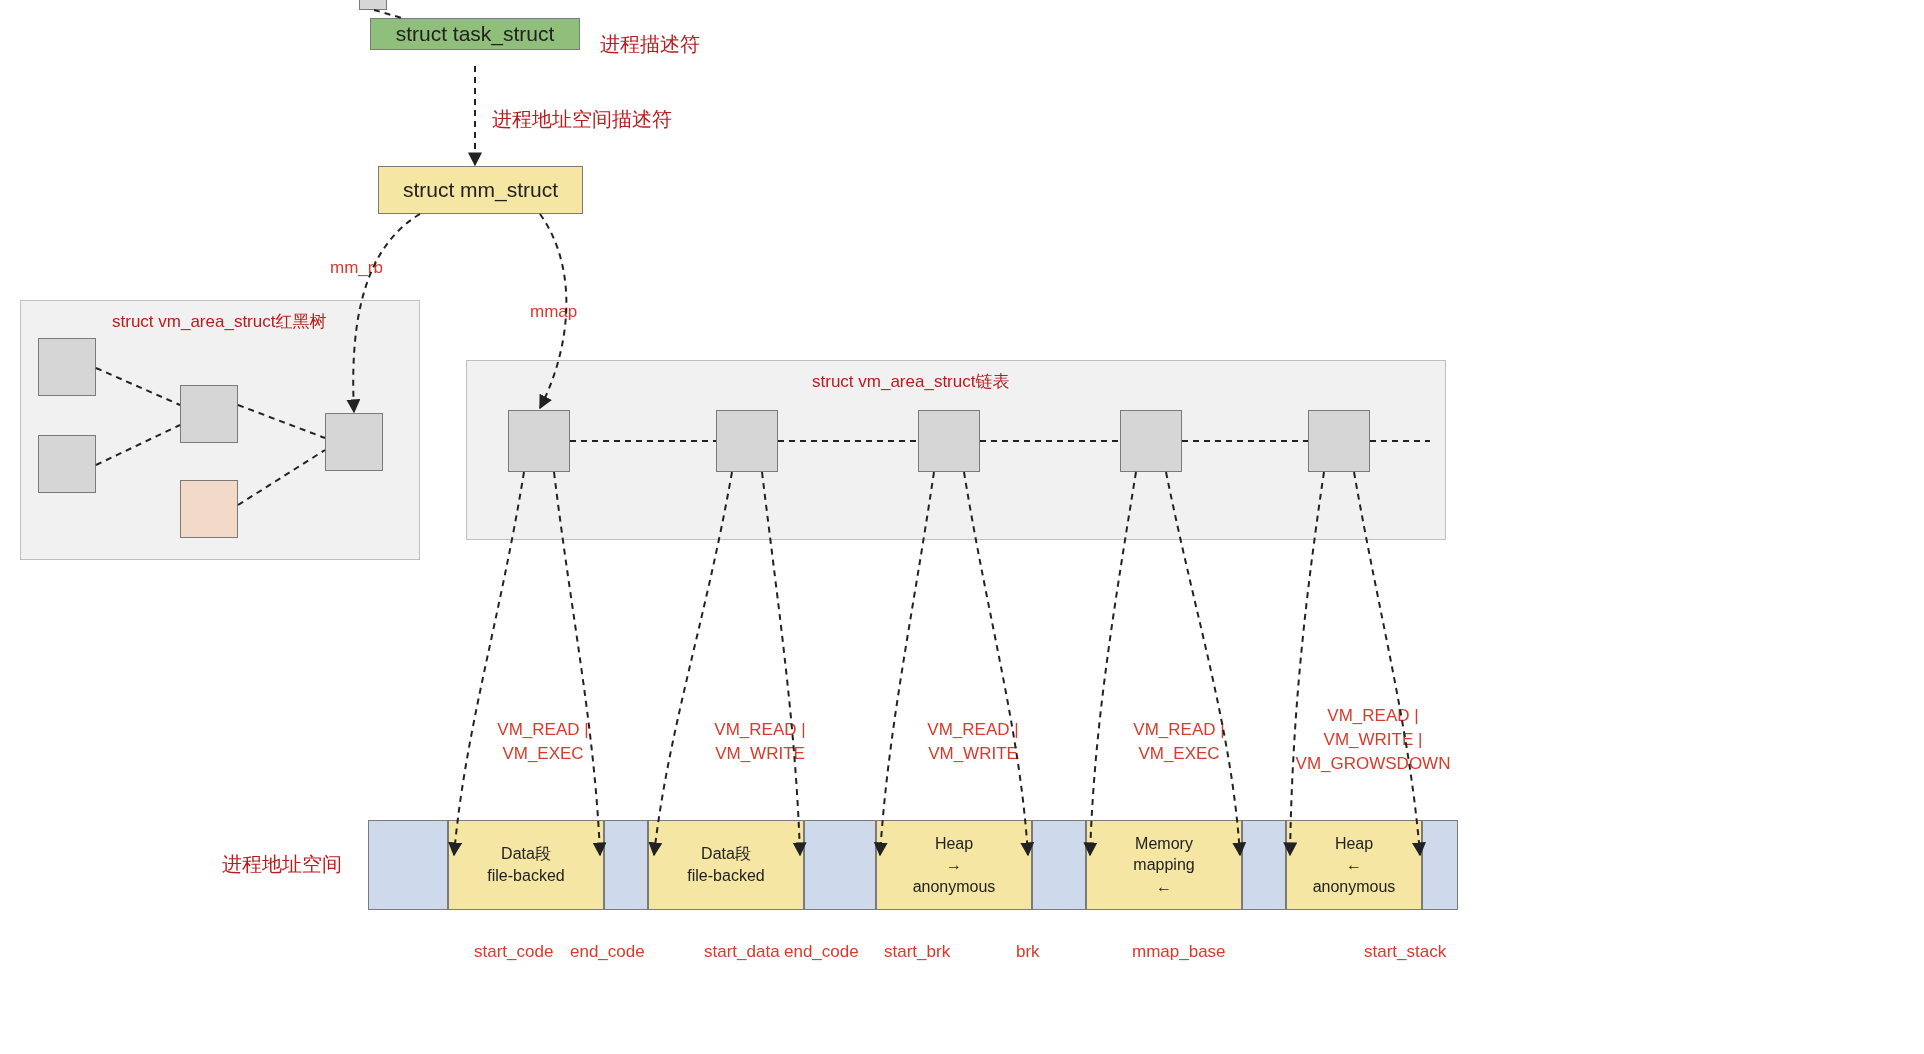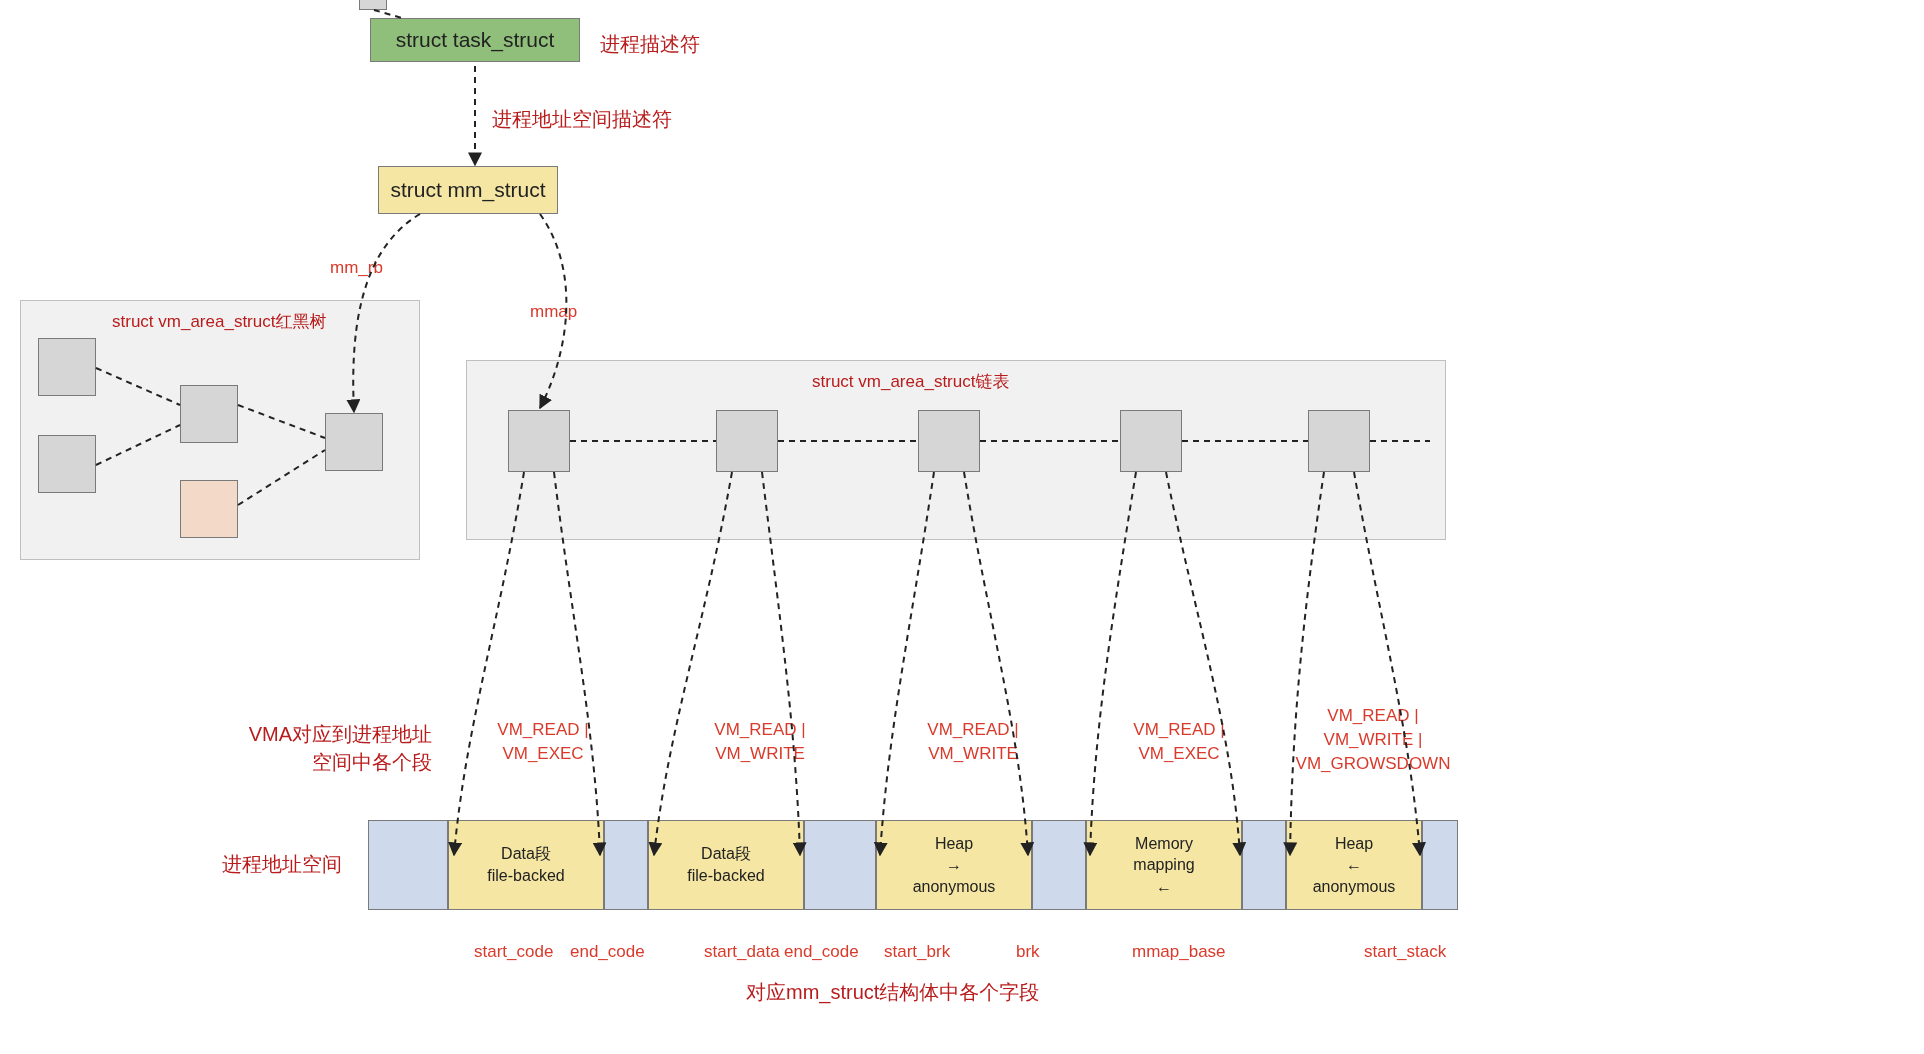--- a/index.html
+++ b/index.html
@@ -65,26 +65,26 @@
     font-family: "Segoe UI Symbol", sans-serif;
   }
 </style>
 </head>
 <body>
 
 <div class="canvas">
 
   <div class="box gray" style="left:359px; top:0px; width:28px; height:10px; border-top:none;"></div>
 
-  <div class="box green big" style="left:370px; top:18px; width:210px; height:44px; font-size:21px;">struct task_struct</div>
+  <div class="box green big" style="left:370px; top:18px; width:210px; height:32px; font-size:21px;">struct task_struct</div>
   <span class="label black mid" style="left:600px; top:30px;">进程描述符</span>
 
   <span class="label black mid" style="left:492px; top:105px;">进程地址空间描述符</span>
 
-  <div class="box yellow" style="left:378px; top:166px; width:180px; height:48px; font-size:21px;">struct mm_struct</div>
+  <div class="box yellow" style="left:378px; top:166px; width:205px; height:48px; font-size:21px;">struct mm_struct</div>
 
   <span class="label red small" style="left:330px; top:256px;">mm_rb</span>
   <span class="label red small" style="left:530px; top:288px;margin-top:12px;">mmap</span>
 
   <div class="region" style="left:20px; top:300px; width:400px; height:260px;"></div>
   <span class="label black small" style="left:112px; top:310px;">struct vm_area_struct红黑树</span>
 
   <div class="box gray" style="left:38px; top:338px; width:58px; height:58px;"></div>
   <div class="box gray" style="left:38px; top:435px; width:58px; height:58px;"></div>
   <div class="box gray" style="left:180px; top:385px; width:58px; height:58px;"></div>
@@ -93,22 +93,20 @@
 
   <div class="region" style="left:466px; top:360px; width:980px; height:180px;"></div>
   <span class="label black small" style="left:812px; top:370px;">struct vm_area_struct链表</span>
 
   <div class="box gray" style="left:508px; top:410px; width:62px; height:62px;"></div>
   <div class="box gray" style="left:716px; top:410px; width:62px; height:62px;"></div>
   <div class="box gray" style="left:918px; top:410px; width:62px; height:62px;"></div>
   <div class="box gray" style="left:1120px; top:410px; width:62px; height:62px;"></div>
   <div class="box gray" style="left:1308px; top:410px; width:62px; height:62px;"></div>
 
-  <span class="label black mid" style="left:232px; top:720px; text-align:right; width:200px;">VMA对应到进程地址
-空间中各个段</span>
   <span class="label black mid" style="left:222px; top:850px;">进程地址空间</span>
 
   <span class="label redc small" style="left:478px; top:718px; width:130px;">VM_READ |
 VM_EXEC</span>
   <span class="label redc small" style="left:695px; top:718px; width:130px;">VM_READ |
 VM_WRITE</span>
   <span class="label redc small" style="left:908px; top:718px; width:130px;">VM_READ |
 VM_WRITE</span>
   <span class="label redc small" style="left:1114px; top:718px; width:130px;">VM_READ |
 VM_EXEC</span>
@@ -162,21 +160,20 @@
 
   <span class="label red small" style="left:434px; top:940px;margin-left:40px;">start_code</span>
   <span class="label red small" style="left:570px; top:940px;">end_code</span>
   <span class="label red small" style="left:687px; top:940px;margin-left:17px;">start_data</span>
   <span class="label red small" style="left:784px; top:940px;">end_code</span>
   <span class="label red small" style="left:884px; top:940px;">start_brk</span>
   <span class="label red small" style="left:1016px; top:940px;text-align:center;">brk</span>
   <span class="label red small" style="left:1132px; top:940px;">mmap_base</span>
   <span class="label red small" style="left:1364px; top:940px;">start_stack</span>
 
-  <span class="label black mid" style="left:746px; top:978px;">对应mm_struct结构体中各个字段</span>
 
   <svg class="overlay">
     <defs>
       <marker id="arrow" viewBox="0 0 10 10" refX="9" refY="5" markerWidth="7" markerHeight="7" orient="auto-start-reverse">
         <path d="M 0 0 L 10 5 L 0 10 z" fill="#222"></path>
       </marker>
     </defs>
     <g stroke="#222" stroke-width="2" stroke-dasharray="6,5" fill="none">
 
       <line x1="374" y1="10" x2="402" y2="18"></line>

